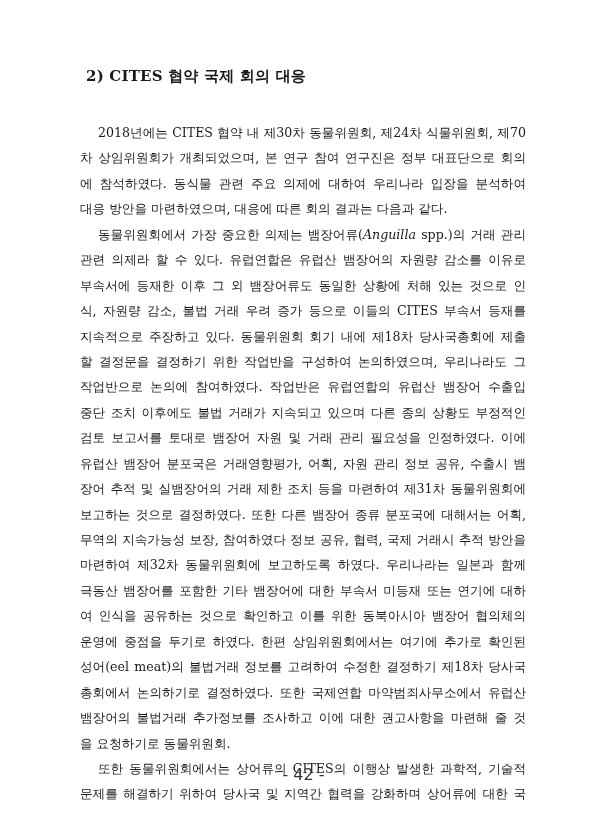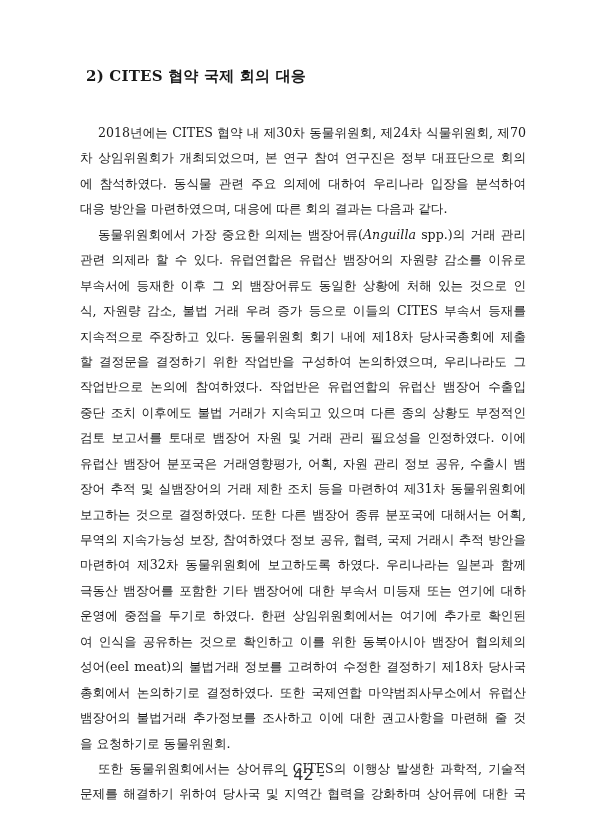--- a/index.html
+++ b/index.html
@@ -55,22 +55,22 @@
   <div class="line">할 결정문을 결정하기 위한 작업반을 구성하여 논의하였으며, 우리나라도 그</div>
   <div class="line">작업반으로 논의에 참여하였다. 작업반은 유럽연합의 유럽산 뱀장어 수출입</div>
   <div class="line">중단 조치 이후에도 불법 거래가 지속되고 있으며 다른 종의 상황도 부정적인</div>
   <div class="line">검토 보고서를 토대로 뱀장어 자원 및 거래 관리 필요성을 인정하였다. 이에</div>
   <div class="line">유럽산 뱀장어 분포국은 거래영향평가, 어획, 자원 관리 정보 공유, 수출시 뱀</div>
   <div class="line">장어 추적 및 실뱀장어의 거래 제한 조치 등을 마련하여 제31차 동물위원회에</div>
   <div class="line">보고하는 것으로 결정하였다. 또한 다른 뱀장어 종류 분포국에 대해서는 어획,</div>
   <div class="line">무역의 지속가능성 보장, 참여하였다 정보 공유, 협력, 국제 거래시 추적 방안을</div>
   <div class="line">마련하여 제32차 동물위원회에 보고하도록 하였다. 우리나라는 일본과 함께</div>
   <div class="line">극동산 뱀장어를 포함한 기타 뱀장어에 대한 부속서 미등재 또는 연기에 대하</div>
+  <div class="line">여 인식을 공유하는 것으로 확인하고 이를 위한 동북아시아 뱀장어 협의체의</div>
   <div class="line">운영에 중점을 두기로 하였다. 한편 상임위원회에서는 여기에 추가로 확인된</div>
-  <div class="line">여 인식을 공유하는 것으로 확인하고 이를 위한 동북아시아 뱀장어 협의체의</div>
   <div class="line">성어(eel meat)의 불법거래 정보를 고려하여 수정한 결정하기 제18차 당사국</div>
   <div class="line">총회에서 논의하기로 결정하였다. 또한 국제연합 마약범죄사무소에서 유럽산</div>
   <div class="line">뱀장어의 불법거래 추가정보를 조사하고 이에 대한 권고사항을 마련해 줄 것</div>
   <div class="line last">을 요청하기로 동물위원회.</div>
 
   <div class="line indent gap">또한 동물위원회에서는 상어류의 CITES의 이행상 발생한 과학적, 기술적</div>
   <div class="line">문제를 해결하기 위하여 당사국 및 지역간 협력을 강화하며 상어류에 대한 국</div>
 </div>
 
 <div class="page-number">- 42 -</div>

